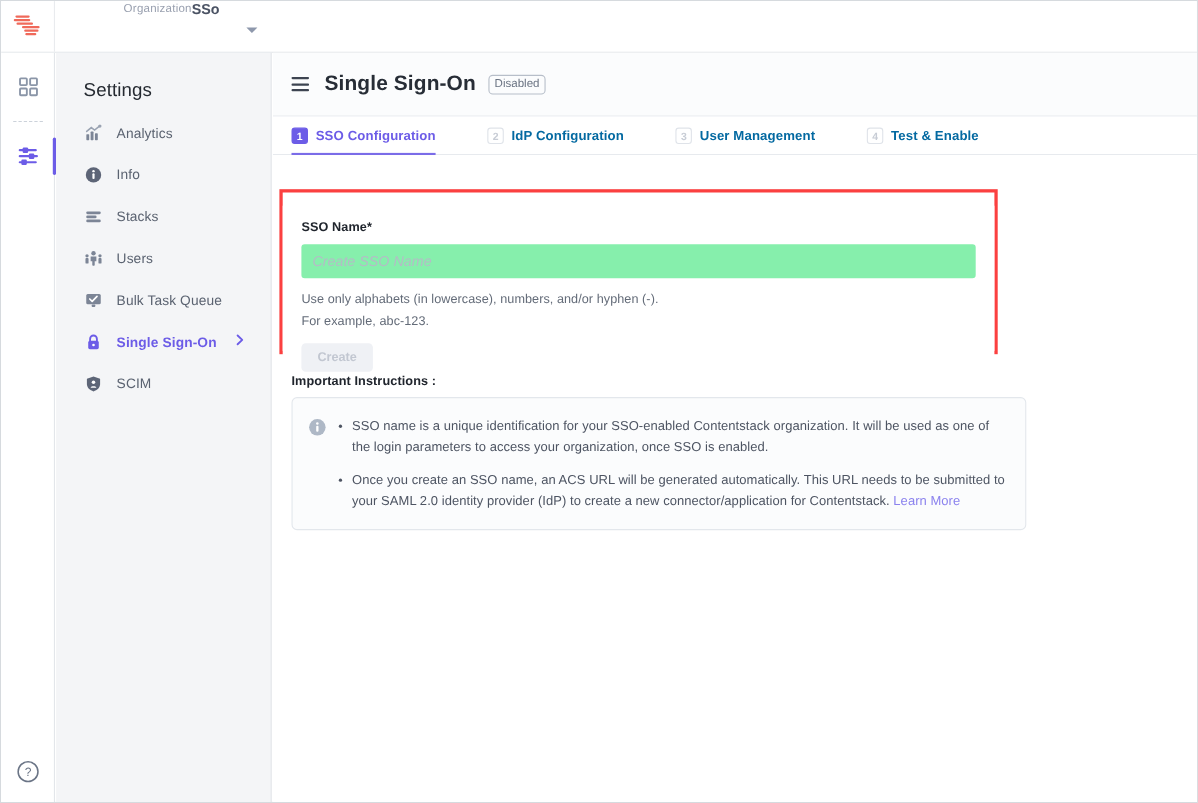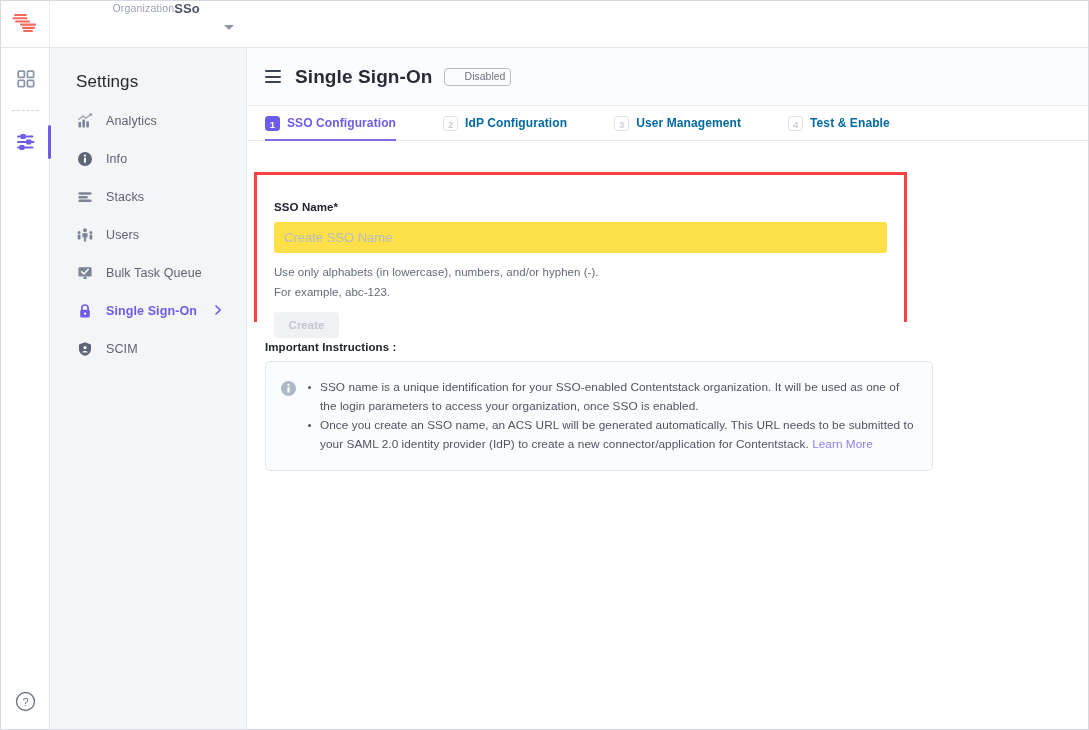--- a/index.html
+++ b/index.html
@@ -177,21 +177,21 @@
     font-weight: 700;
     color: #272d36;
     letter-spacing: .1px;
   }
   .status-badge {
     margin-left: 11px;
     font-size: 10.5px;
     color: #6a7382;
     border: 1px solid #b7bec9;
     border-radius: 4px;
-    padding: 1px 5px 2px 20px;
+    padding: 1px 5px 2px 5px;
     line-height: 13px;
     display: inline-block;
   }
 
   
   .tabs {
     height: 35px;
     background: #ffffff;
     border-bottom: 1px solid #e7eaee;
     display: flex;
@@ -265,28 +265,29 @@
     font-size: 11.5px;
     font-weight: 700;
     color: #20252d;
     margin-bottom: 9px;
     letter-spacing: .1px;
   }
   .sso-input {
     display: block;
     width: 613px;
     height: 31px;
-    background: #fde047;
+    background: #86efac;
     border: none;
     border-radius: 3px;
     padding: 0 10px;
     font-size: 13px;
     color: #5b6371;
     font-family: "Liberation Sans", sans-serif;
     outline: none;
+    font-style: italic;
   }
   .sso-input::placeholder { color: #b4bcc6; }
   .hint {
     font-size: 11.5px;
     color: #636b78;
     margin-top: 10px;
     line-height: 18px;
     letter-spacing: .05px;
   }
   .create-btn {
@@ -322,21 +323,21 @@
     display: flex;
   }
   .instr-icon { flex: 0 0 18px; margin-top: 2px; margin-right: 8px; }
   .instr-list { list-style: none; }
   .instr-list li {
     position: relative;
     padding-left: 14px;
     font-size: 11.8px;
     color: #4d5462;
     line-height: 19px;
-    margin-bottom: 0;
+    margin-bottom: 11px;
     letter-spacing: .05px;
   }
   .instr-list li:last-child { margin-bottom: 0; }
   .instr-list li::before {
     content: "";
     position: absolute;
     left: 2px; top: 8px;
     width: 3px; height: 3px;
     background: #4d5462;
     border-radius: 50%;

